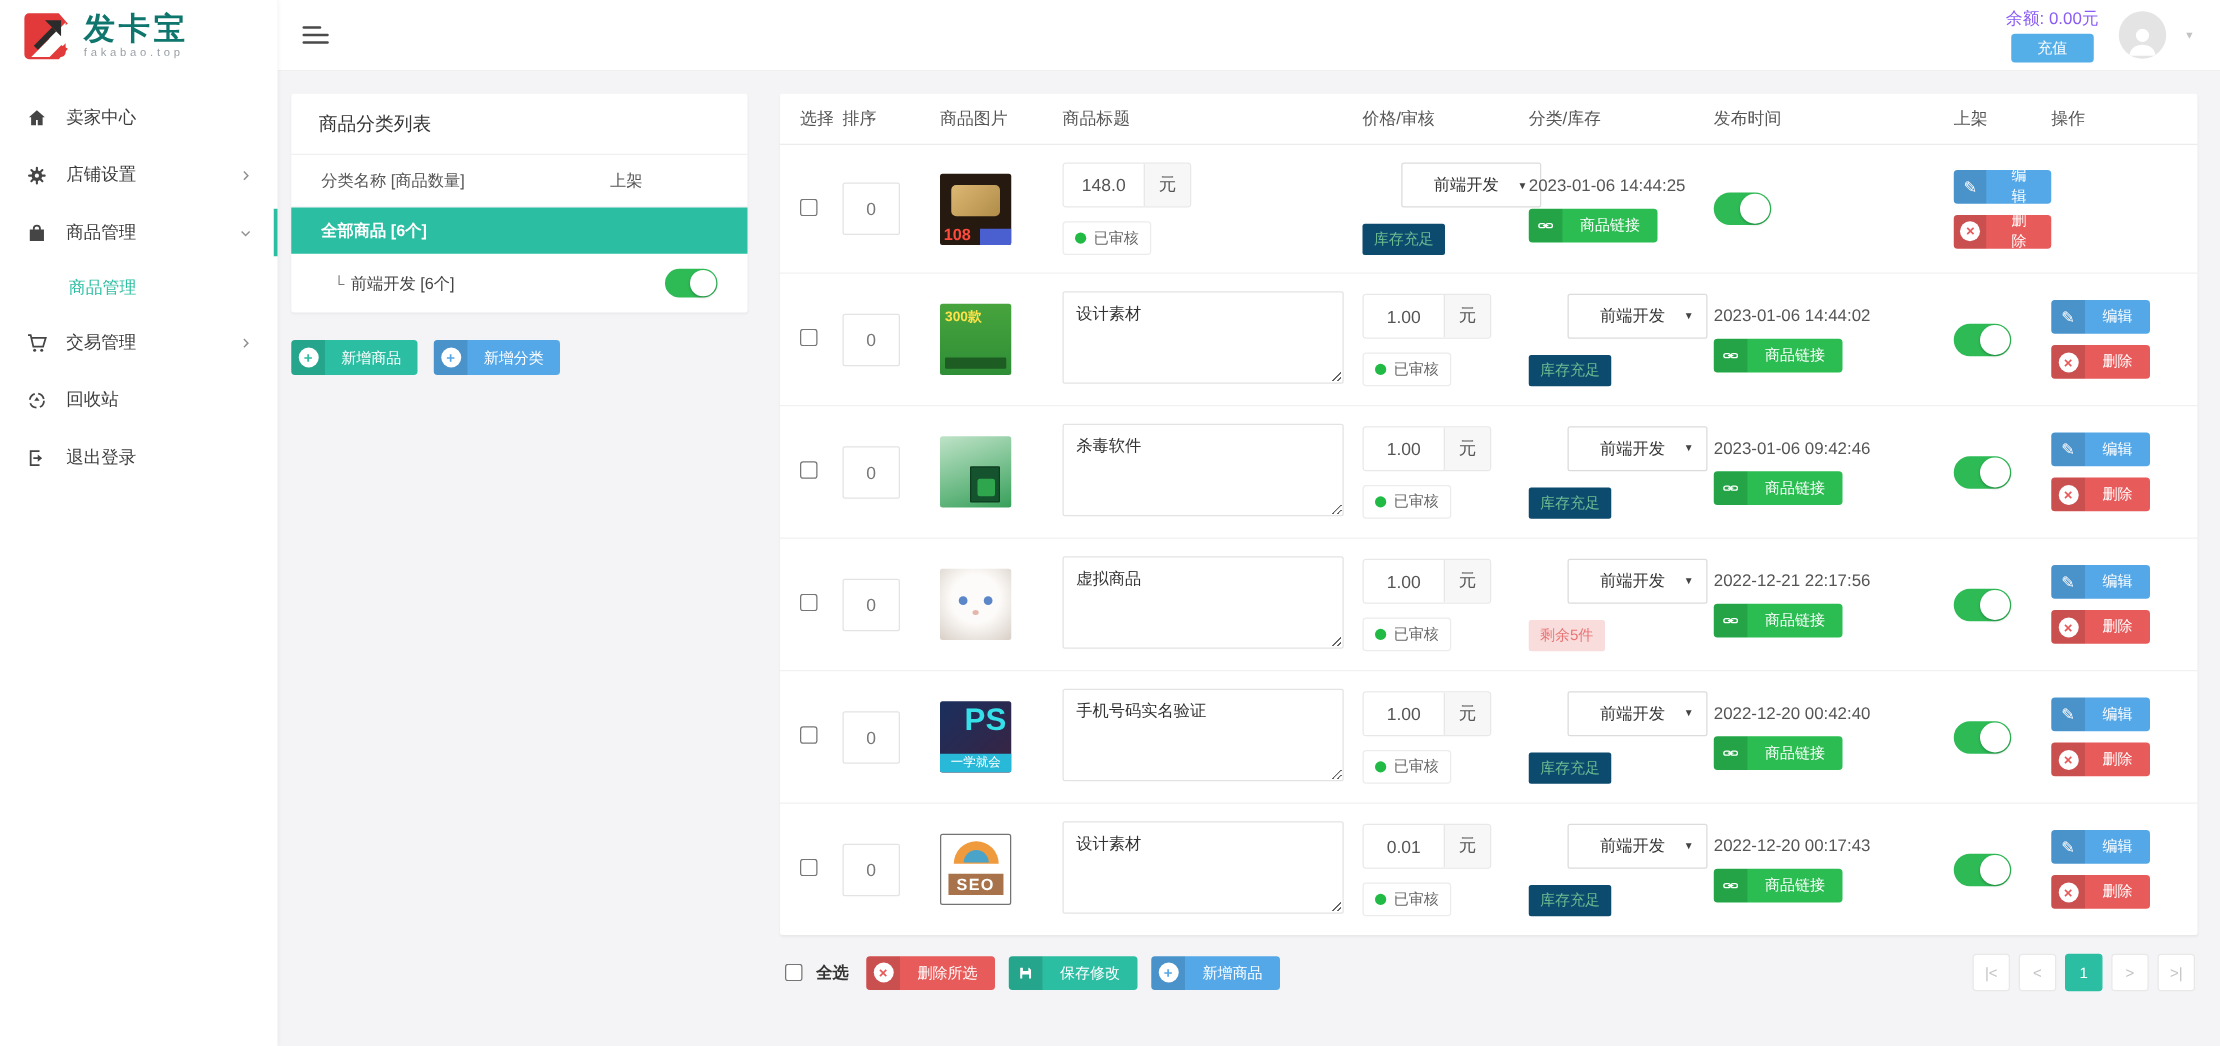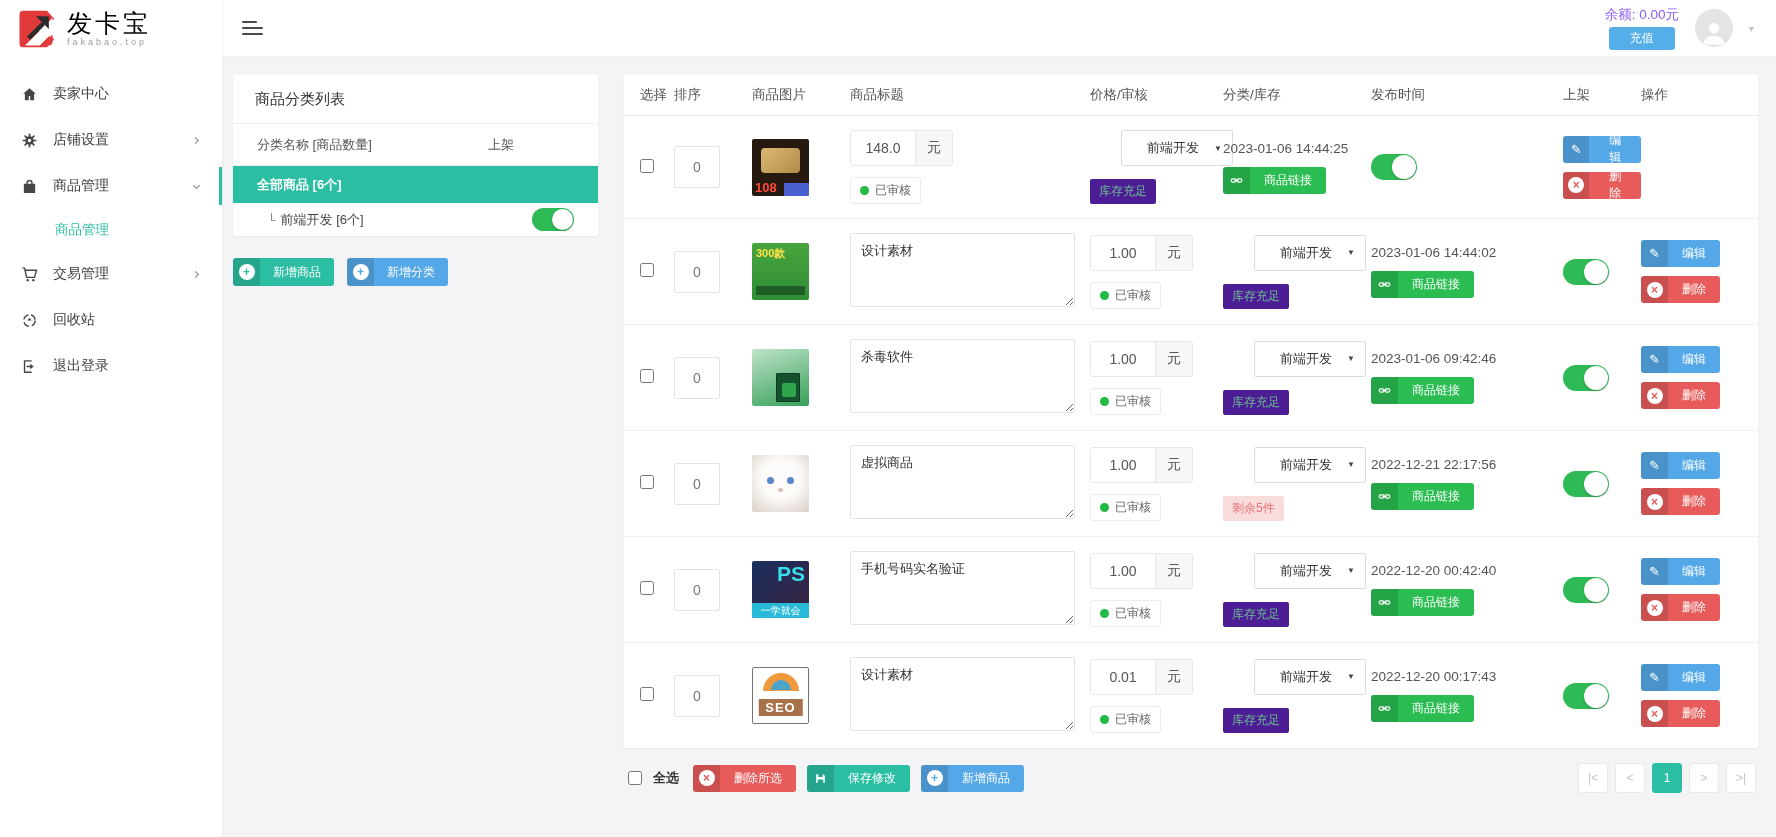--- a/index.html
+++ b/index.html
@@ -4,21 +4,21 @@
 <style>
   * { margin:0; padding:0; box-sizing:border-box; }
   html,body { width:1776px; height:837px; overflow:hidden; background:#f4f4f6;
     font-family:"Liberation Sans","DejaVu Sans",sans-serif; font-size:13px; color:#333; }
   .app { display:flex; width:100%; height:100%; }
 
   
   .sidebar { width:222px; background:#fff; height:100%; flex:none; box-shadow:1px 0 3px rgba(0,0,0,.04); z-index:3; }
   .brand { height:57px; display:flex; align-items:center; gap:9px; padding:0 14px; }
   .logo-mark { width:44px; height:44px; flex:none; }
-  .brand-text .bname { font-size:25px; font-weight:normal; color:#000000; letter-spacing:3px; line-height:1.05; }
+  .brand-text .bname { font-size:25px; font-weight:bold; color:#0f766e; letter-spacing:3px; line-height:1.05; }
   .brand-text .bdomain { font-size:9px; color:#9aa0a6; letter-spacing:3px; margin-top:1px; }
   .nav { margin-top:14px; }
   .nav-item { height:46px; display:flex; align-items:center; gap:15px; padding:0 20px; cursor:pointer; color:#3d3d3d; font-size:14px; position:relative; }
   .nav-item .nav-ico { width:18px; height:18px; color:#454545; display:flex; align-items:center; justify-content:center; }
   .nav-ico svg { width:17px; height:17px; }
   .nav-chev { margin-left:auto; color:#909090; display:flex; }
   .nav-chev svg { width:11px; height:11px; }
   .nav-item.active::after { content:""; position:absolute; right:0; top:4px; bottom:4px; width:3px; background:#2cbea3; }
   .subnav .sub-item { height:42px; display:flex; align-items:center; padding-left:55px; font-size:13.5px; color:#454545; cursor:pointer; }
   .subnav .sub-item.cur { color:#2cbea3; }
@@ -41,21 +41,21 @@
 
   
   .card { background:#fff; border-radius:2px; box-shadow:0 1px 2px rgba(0,0,0,.05); }
   .card-title { height:49px; display:flex; align-items:center; justify-content:space-between; padding:0 22px; border-bottom:1px solid #f0f0f0; font-size:15px; color:#333; }
 
   
   .left-col { width:365px; flex:none; }
   .cat-head { height:42px; display:flex; align-items:center; justify-content:space-between; padding:0 22px 0 24px; border-bottom:1px solid #f2f2f2; color:#555; }
   .cat-head .onsale-col { width:88px; }
   .cat-row-all { height:37px; background:#2cbea3; color:#fff; font-weight:bold; display:flex; align-items:center; padding:0 24px; cursor:pointer; }
-  .cat-row-sub { height:33px; display:flex; align-items:center; justify-content:space-between; padding:0 24px 0 34px; cursor:pointer; color:#444; }
+  .cat-row-sub { height:47px; display:flex; align-items:center; justify-content:space-between; padding:0 24px 0 34px; cursor:pointer; color:#444; }
   .cat-row-sub .pref { color:#777; margin-right:5px; font-size:12px; }
   .cat-actions { margin-top:22px; display:flex; gap:13px; }
 
   
   .lbtn { display:inline-flex; align-items:stretch; border:none; border-radius:3px; overflow:hidden; color:#fff; font-size:12px; cursor:pointer; padding:0; }
   .lbtn .ico { display:flex; align-items:center; justify-content:center; width:27px; background:rgba(0,0,0,.13); }
   .lbtn .lbl { display:flex; align-items:center; padding:0 13px; height:28px; }
   .lbtn.sm .lbl { height:27px; padding:0 14px; }
   .lbtn.teal { background:#2cbea3; } .lbtn.blue { background:#55a8e8; }
   .lbtn.green { background:#2bbd52; } .lbtn.red { background:#e85b5b; }
@@ -77,21 +77,21 @@
   .title-area { width:225px; height:74px; border:1px solid #e3e3e3; border-radius:2px; padding:8px 10px; font-size:13px; color:#333; font-family:inherit; resize:both; outline:none; }
   .pgroup { display:inline-flex; border:1px solid #e8e8e8; border-radius:3px; overflow:hidden; }
   .price-input { width:64px; height:34px; border:none; text-align:center; font-size:14px; color:#555; outline:none; }
   .unit-addon { width:37px; background:#f7f7f8; border-left:1px solid #e8e8e8; display:flex; align-items:center; justify-content:center; font-size:14px; color:#555; }
   .approved { margin-top:11px; display:inline-flex; align-items:center; gap:6px; border:1px solid #ececec; border-radius:3px; padding:4px 9px; font-size:12px; color:#666; }
   .gdot { width:9px; height:9px; border-radius:50%; background:#21ba45; }
   .fselect { width:112px; height:36px; border:1px solid #dcdcdc; border-radius:2px; display:flex; align-items:center; padding:0 10px; cursor:pointer; background:#fff;margin-left:31px; }
   .fselect .sel-lbl { flex:1; text-align:center; font-size:13px; color:#333; }
   .fselect .caret { font-size:8px; color:#444; }
   .stock-badge { margin-top:13px; display:inline-block; padding:4px 9px; font-size:12px; border-radius:2px; }
-  .stock-badge.ok { background:#4c1d95; color:#6cbc91; }
+  .stock-badge.ok { background:#0c4a6e; color:#6cbc91; }
   .stock-badge.low { background:#f9dcdc; color:#e87575; }
   .time-txt { font-size:13.5px; color:#555; }
   .linkbtn { margin-top:11px; }
   .toggle { width:46px; height:26px; border-radius:13px; background:#2eba55; position:relative; cursor:pointer; }
   .toggle::after { content:""; position:absolute; right:1px; top:1px; width:24px; height:24px; border-radius:50%; background:#fff; box-shadow:0 1px 2px rgba(0,0,0,.25); }
   .toggle.small { width:42px; height:23px; border-radius:12px; }
   .toggle.small::after { width:21px; height:21px; }
   .actions-cell { display:flex; flex-direction:column; gap:9px; align-items:flex-start; }
   .pencil-g { color:#fff; font-size:13px; }
 
@@ -105,21 +105,21 @@
   .img-1::after { content:""; position:absolute; bottom:5px; left:4px; right:4px; height:9px; background:#1d5c22; border-radius:1px; }
   .img-1 .t1 { top:3px; left:4px; color:#ffe24a; font-size:11px; font-weight:bold; }
   .img-1 .t2 { top:16px; left:4px; color:#ffe24a; font-size:13px; font-weight:bold; letter-spacing:1px;margin-top:40px; }
   .img-2 { background:linear-gradient(160deg,#bfe3c8,#37a05a); }
   .img-2::before { content:""; position:absolute; bottom:4px; right:9px; width:22px; height:27px; background:#14532d; border:1px solid #0c3b1f; border-radius:1px; }
   .img-2::after { content:""; position:absolute; bottom:9px; right:13px; width:14px; height:14px; background:#2fa64e; border-radius:2px; }
   .img-3 { background:radial-gradient(circle at 50% 42%, #fdfbf9 0 44%, #d8cfc6 100%); }
   .img-3::before { content:""; position:absolute; left:15px; top:22px; width:7px; height:7px; border-radius:50%; background:#5b87c9; box-shadow:20px 0 0 #5b87c9; }
   .img-3::after { content:""; position:absolute; left:26px; top:33px; width:5px; height:4px; border-radius:50%; background:#e3b7ad; }
   .img-4 { background:linear-gradient(135deg,#1a2f5e,#3b2340); }
-  .img-4 .t1 { top:1px; right:4px; font-size:21px; font-weight:bold; color:#35e0e8; }
+  .img-4 .t1 { top:1px; right:4px; font-size:25px; font-weight:bold; color:#35e0e8; }
   .img-4 .t2 { bottom:0; left:0; right:0; background:#28b9d8; color:#fff; font-size:10px; text-align:center; line-height:15px; }
   .img-5 { background:#fff; border:1px solid #737373; }
   .img-5::before { content:""; position:absolute; top:5px; left:50%; transform:translateX(-50%); width:36px; height:18px; border-radius:18px 18px 0 0; background:#f09a3e; }
   .img-5::after { content:""; position:absolute; top:12px; left:50%; transform:translateX(-50%); width:20px; height:10px; border-radius:10px 10px 0 0; background:#4aa3c8; }
   .img-5 .t1 { bottom:7px; left:50%; transform:translateX(-50%); background:#a8734a; color:#fff; font-weight:bold; font-size:13px; padding:1px 7px; letter-spacing:1px; }
 
   
   .list-footer { margin-top:15px; padding:0 2px 12px 4px; display:flex; align-items:center; justify-content:space-between; }
   .foot-left { display:flex; align-items:center; gap:11px; }
   .select-all-lbl { font-weight:bold; font-size:13px; color:#333; margin-right:3px; }

